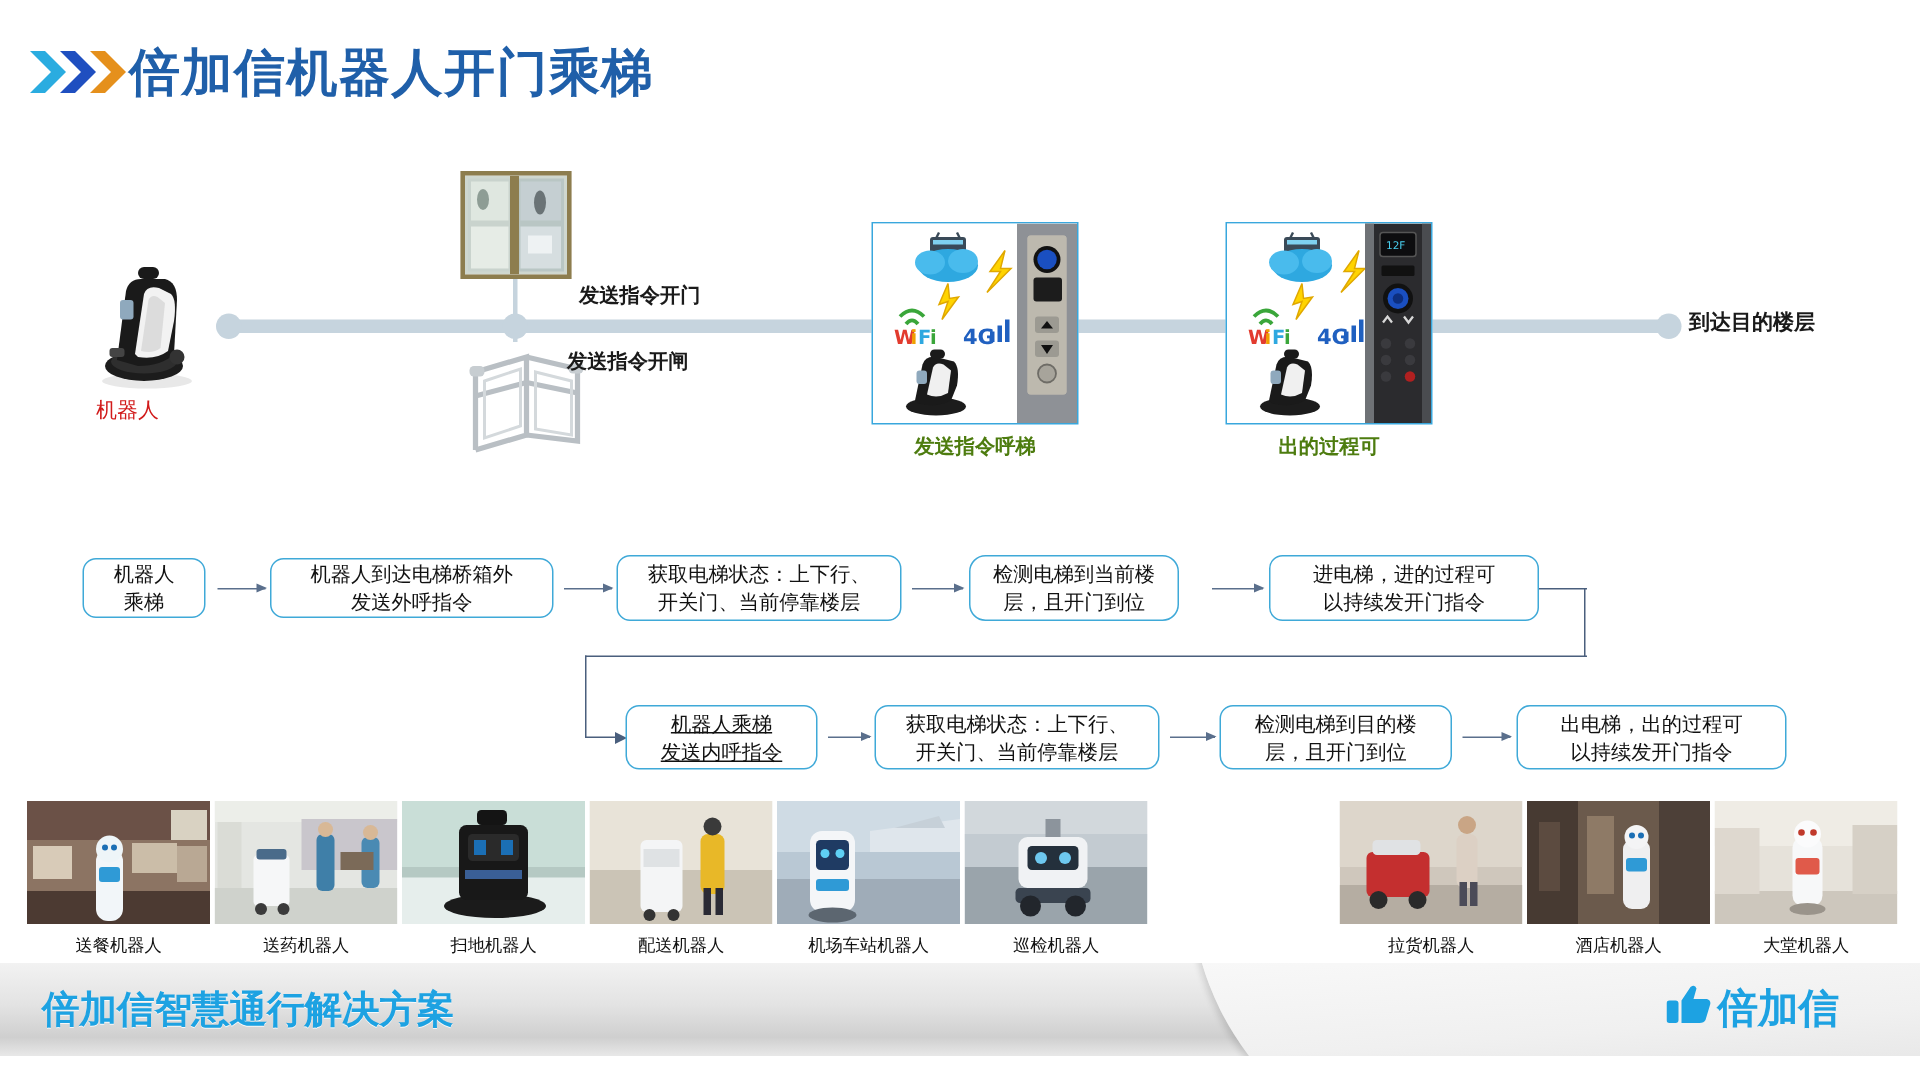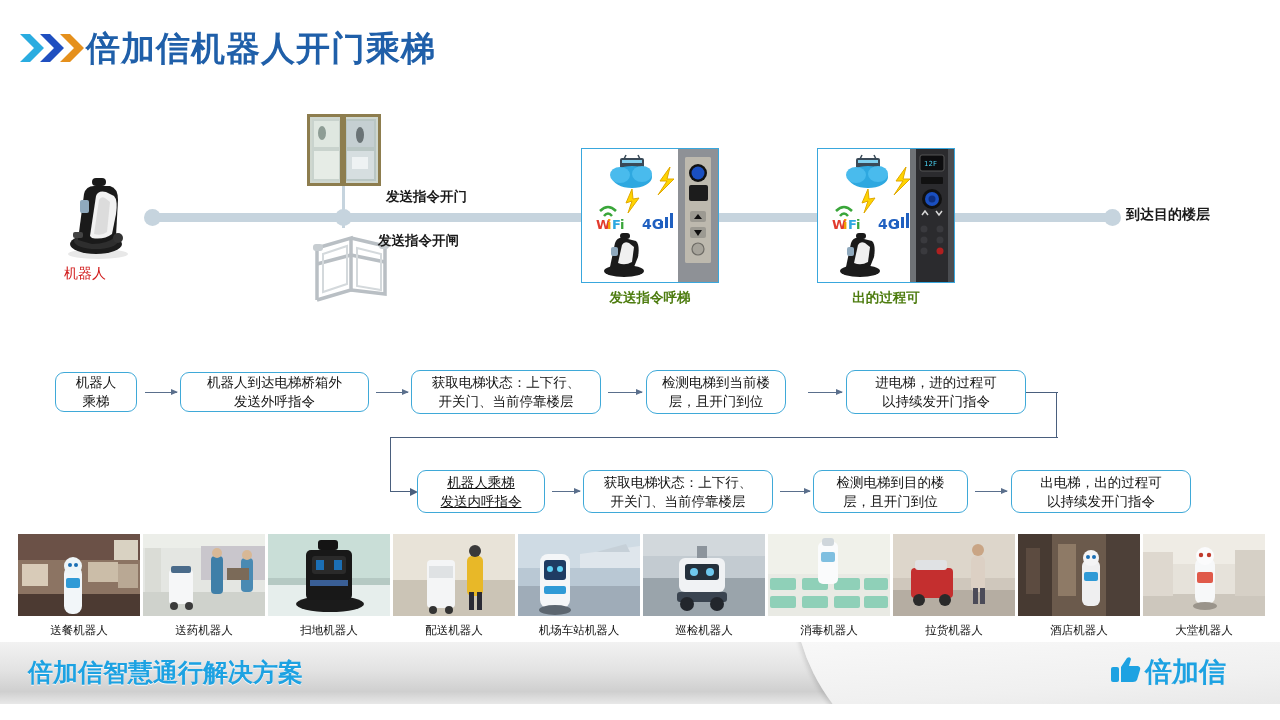--- a/index.html
+++ b/index.html
@@ -472,42 +472,20 @@
         <circle cx="67" cy="38" r="4" fill="#6ec8ef"></circle>
         <rect x="34" y="58" width="50" height="10" rx="3" fill="#3a4450"></rect>
         <circle cx="44" cy="70" r="7" fill="#22262c"></circle>
         <circle cx="74" cy="70" r="7" fill="#22262c"></circle>
         <rect x="54" y="12" width="10" height="12" fill="#8c949c"></rect>
       </svg>
     </div>
     <div class="g-cap">巡检机器人</div>
   </div>
 
-  <div class="g-item" style="left:768px;">
-    <div class="g-img">
-      <svg width="122" height="82" viewBox="0 0 122 82">
-        <rect width="122" height="82" fill="#e9eae4"></rect>
-        <rect y="0" width="122" height="40" fill="#f0f1ea"></rect>
-        <g fill="#8fd0b8">
-          <rect x="2" y="44" width="26" height="12" rx="2"></rect>
-          <rect x="34" y="44" width="26" height="12" rx="2"></rect>
-          <rect x="66" y="44" width="26" height="12" rx="2"></rect>
-          <rect x="96" y="44" width="24" height="12" rx="2"></rect>
-          <rect x="2" y="62" width="26" height="12" rx="2"></rect>
-          <rect x="34" y="62" width="26" height="12" rx="2"></rect>
-          <rect x="66" y="62" width="26" height="12" rx="2"></rect>
-          <rect x="96" y="62" width="24" height="12" rx="2"></rect>
-        </g>
-        <rect x="50" y="8" width="20" height="42" rx="5" fill="#fafbfc"></rect>
-        <rect x="54" y="4" width="12" height="8" rx="3" fill="#cfd6db"></rect>
-        <rect x="53" y="18" width="14" height="10" rx="2" fill="#7fbfe0"></rect>
-      </svg>
-    </div>
-    <div class="g-cap">消毒机器人</div>
-  </div>
 
   <div class="g-item" style="left:893px;">
     <div class="g-img">
       <svg width="122" height="82" viewBox="0 0 122 82">
         <rect width="122" height="82" fill="#cfc7bc"></rect>
         <rect y="0" width="122" height="44" fill="#ddd6cb"></rect>
         <rect y="56" width="122" height="26" fill="#b5ada2"></rect>
         <rect x="18" y="34" width="42" height="30" rx="4" fill="#c42f2f"></rect>
         <rect x="22" y="26" width="32" height="10" rx="3" fill="#e0e2e4"></rect>
         <circle cx="26" cy="66" r="6" fill="#2a2a2a"></circle>

